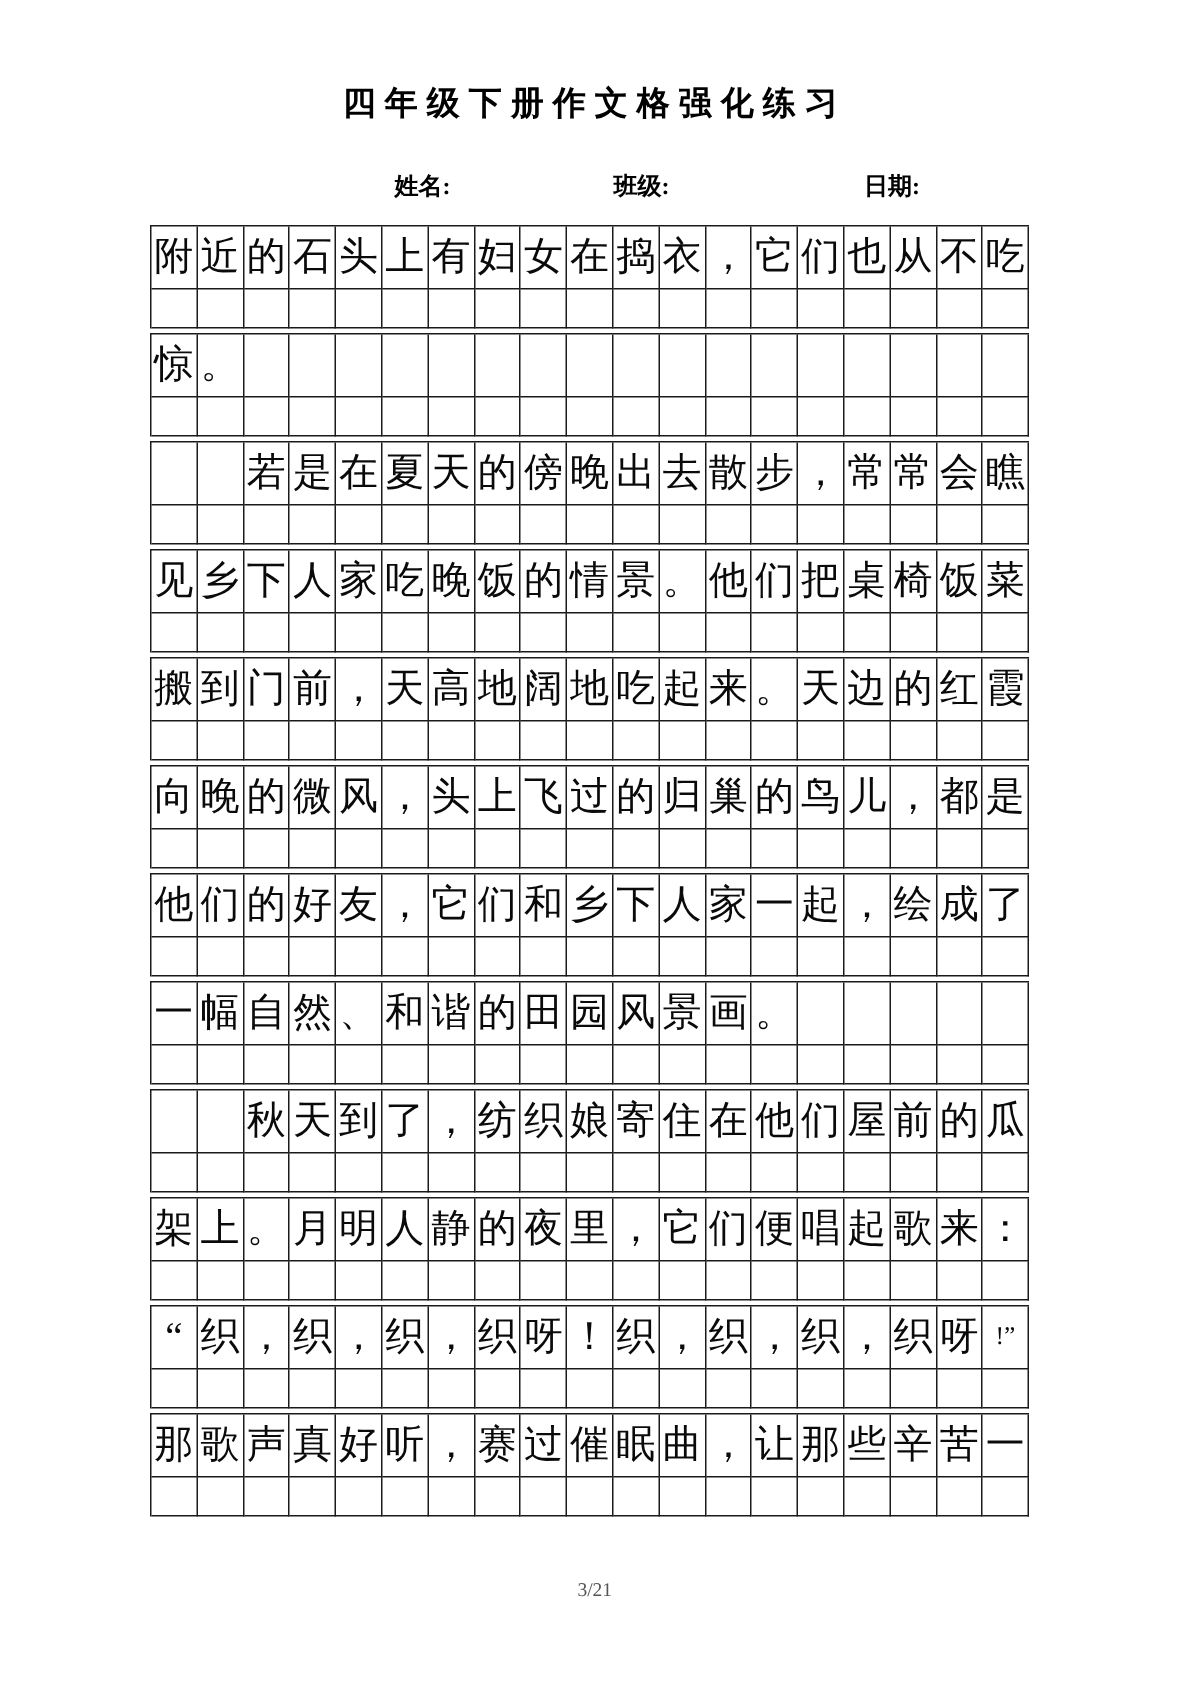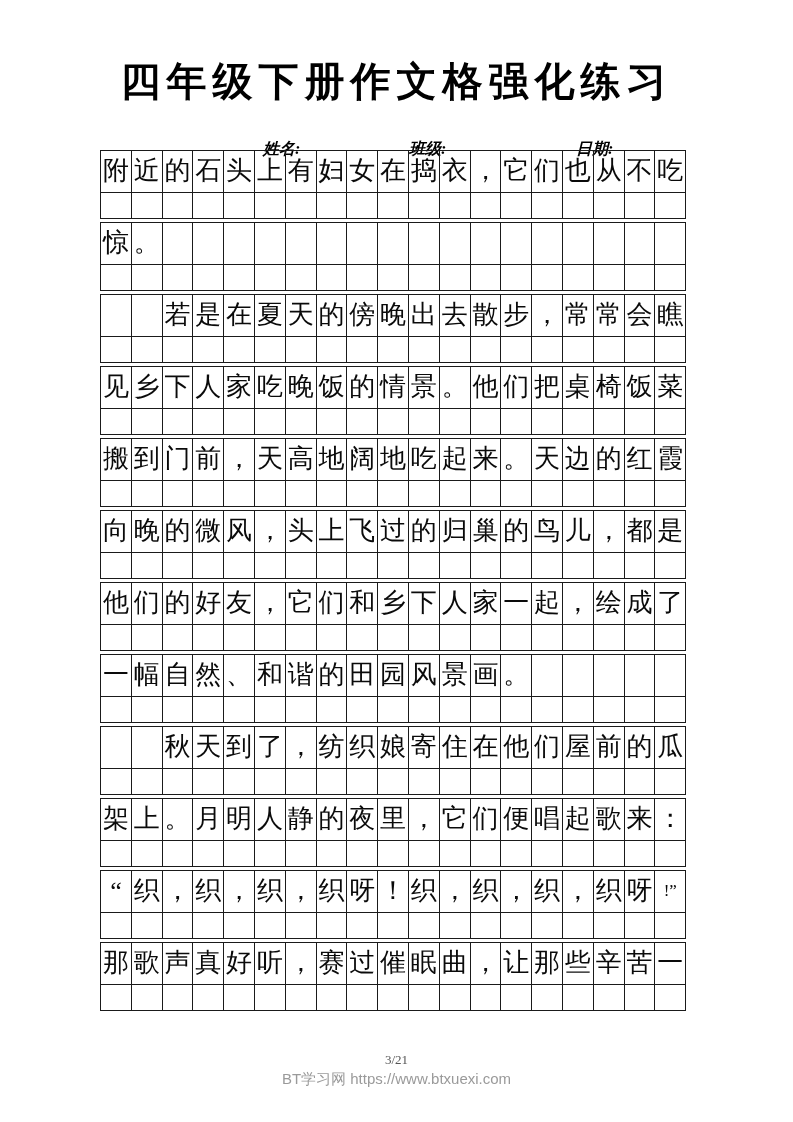--- a/index.html
+++ b/index.html
@@ -10,27 +10,27 @@
     font-family: "Liberation Serif", serif;
     color: #111;
     overflow: hidden;
   }
   .page { position: absolute; inset: 0; background: #fff; }
 
   .title {
     position: absolute;
     top: 54px; left: 0; width: 100%;
     text-align: center;
-    font-size: 40px;
+    font-size: 22px;
     font-weight: bold;
     letter-spacing: 6px;
     color: #000;
   }
 
-  .fields { position: absolute; top: 139px; left: 0; width: 100%; height: 22px; font-style: italic; }
+  .fields { position: absolute; top: 114px; left: 0; width: 100%; height: 22px; }
   .field {
     position: absolute;
     font-size: 16px;
     font-weight: bold;
     color: #000;
   }
   .field-name  { left: 263px; }
   .field-class { left: 409px; }
   .field-date  { left: 564px; margin-left: 12px; }
 
@@ -616,16 +616,15 @@
           <div class="cell narrow-cell"></div>
           <div class="cell narrow-cell"></div>
           <div class="cell narrow-cell"></div>
           <div class="cell narrow-cell"></div>
         </div>
       </div>
     </div>
 
   <div class="footer">
     <div class="page-number">3/21</div>
-    <div class="watermark">BT学习网 https://www.btxuexi.com</div>
   </div>
 
 </div>
 
 </body></html>

